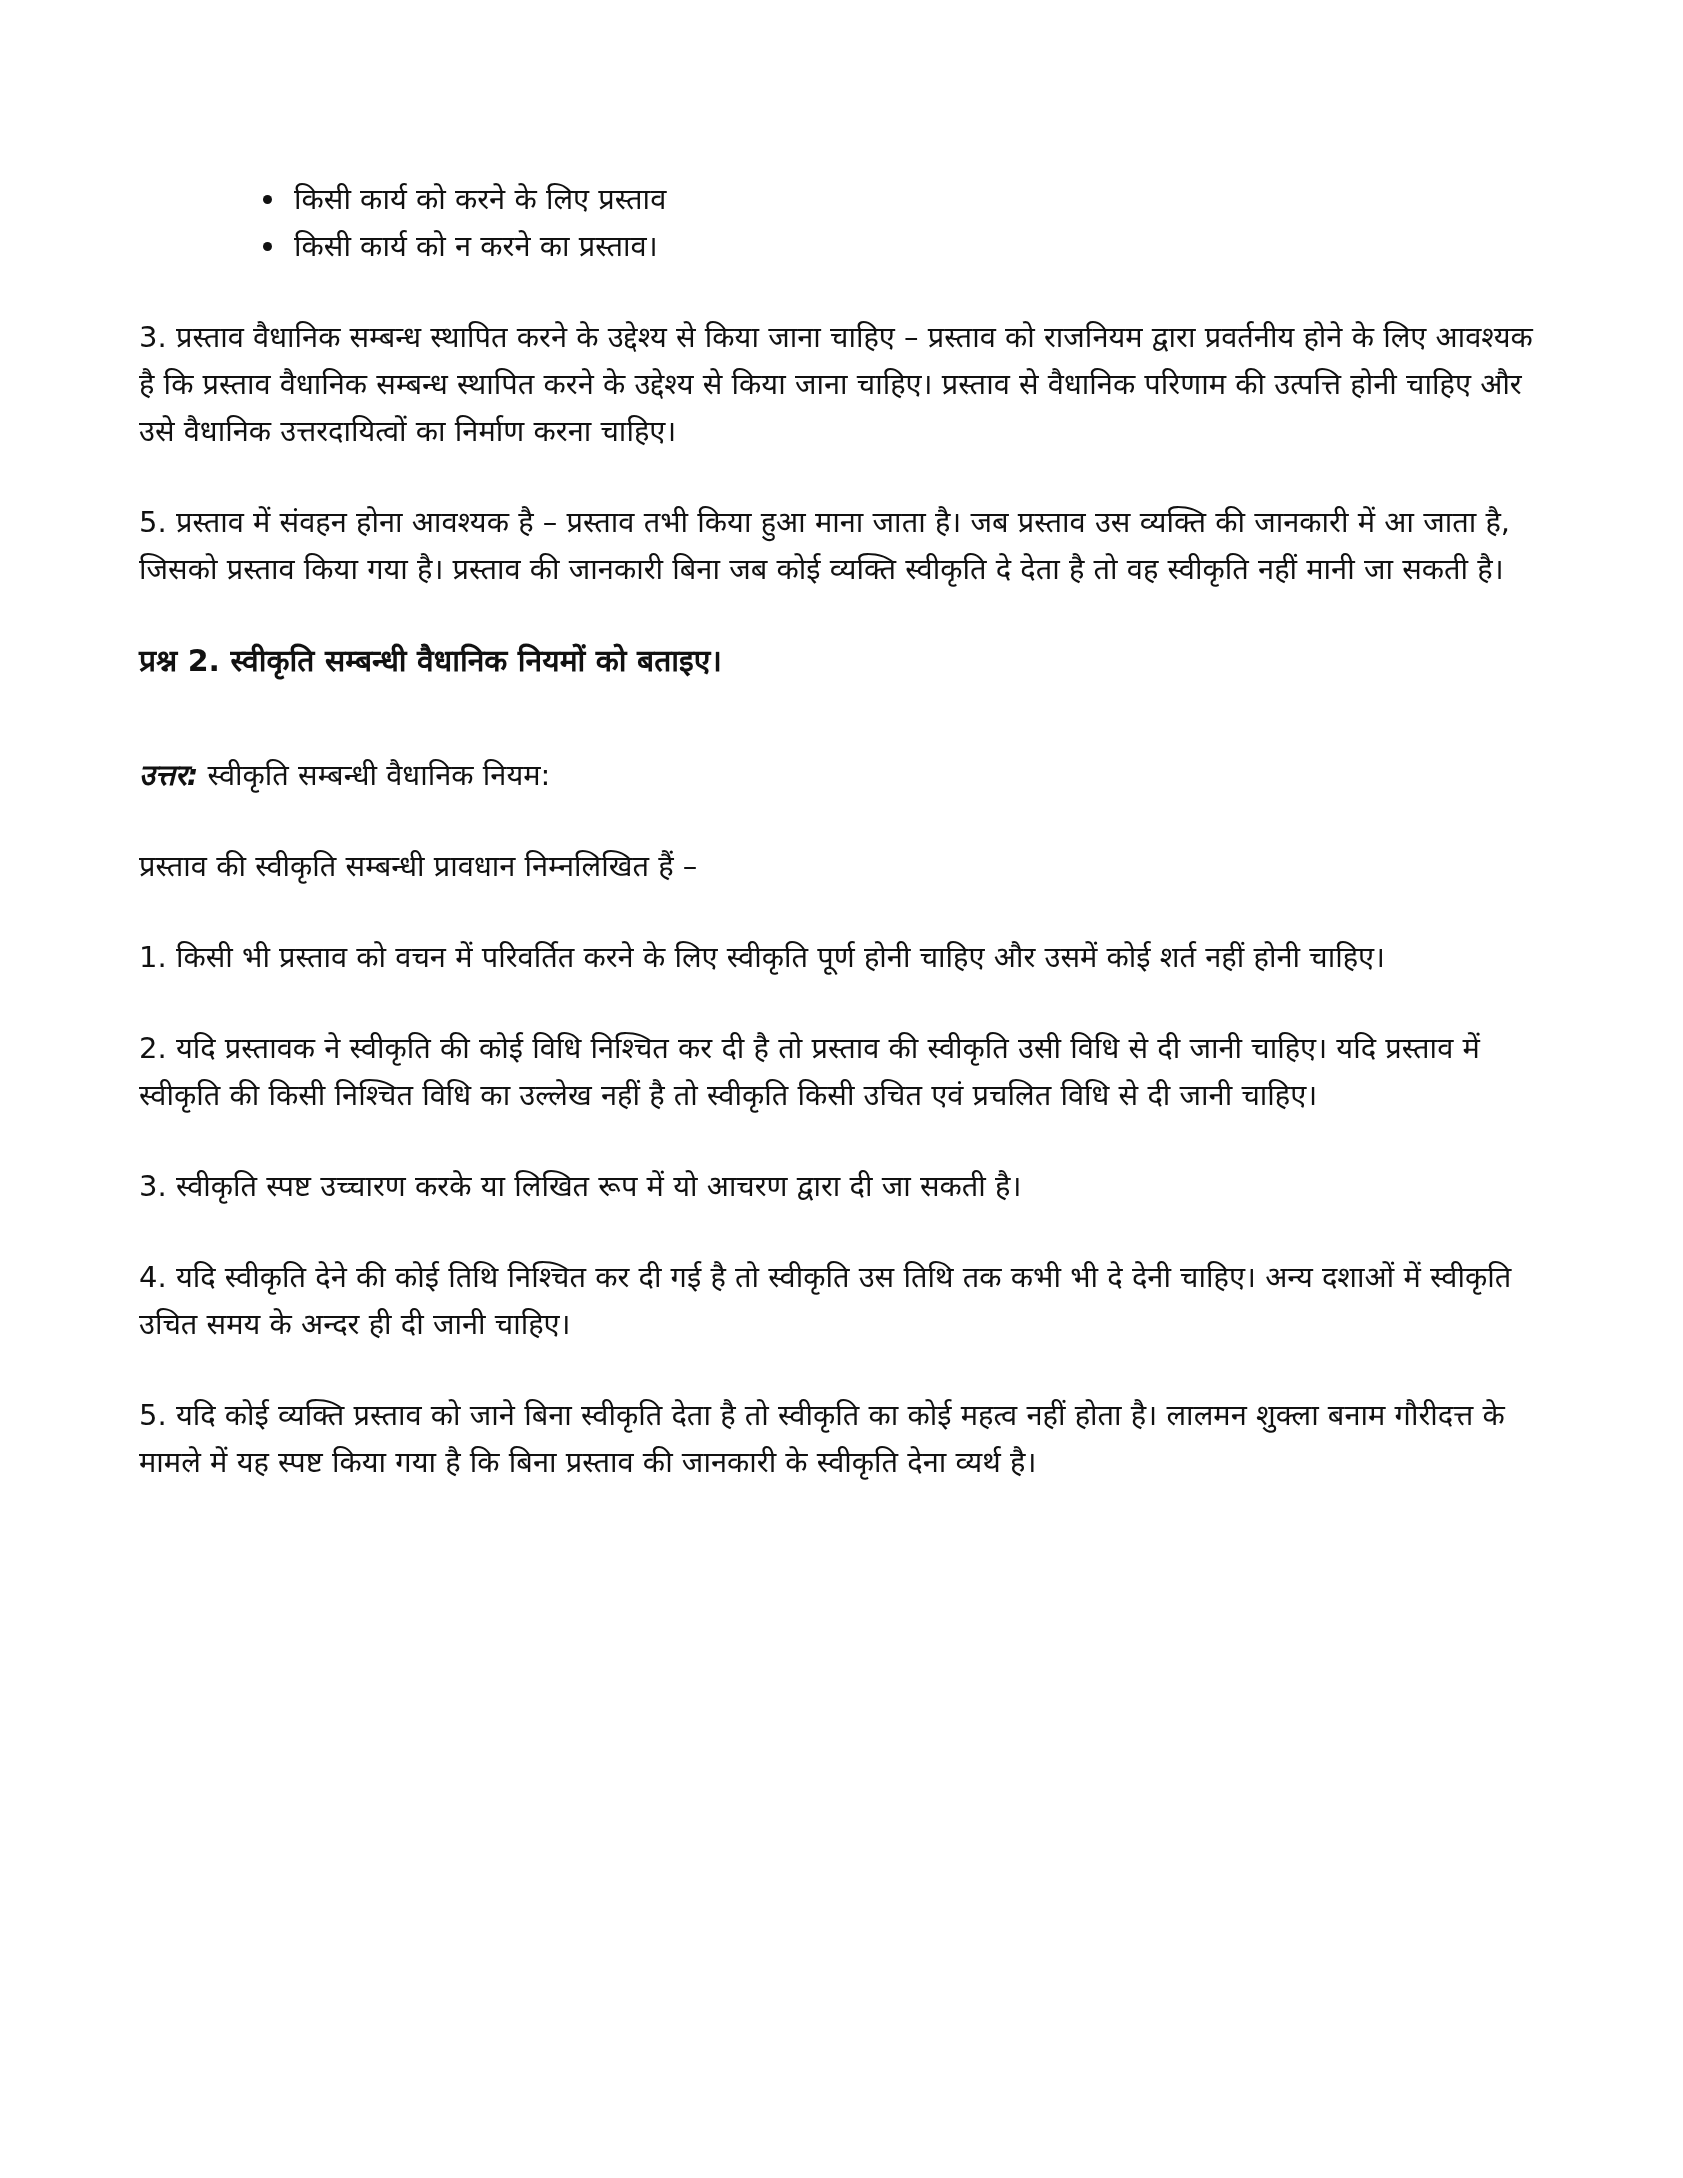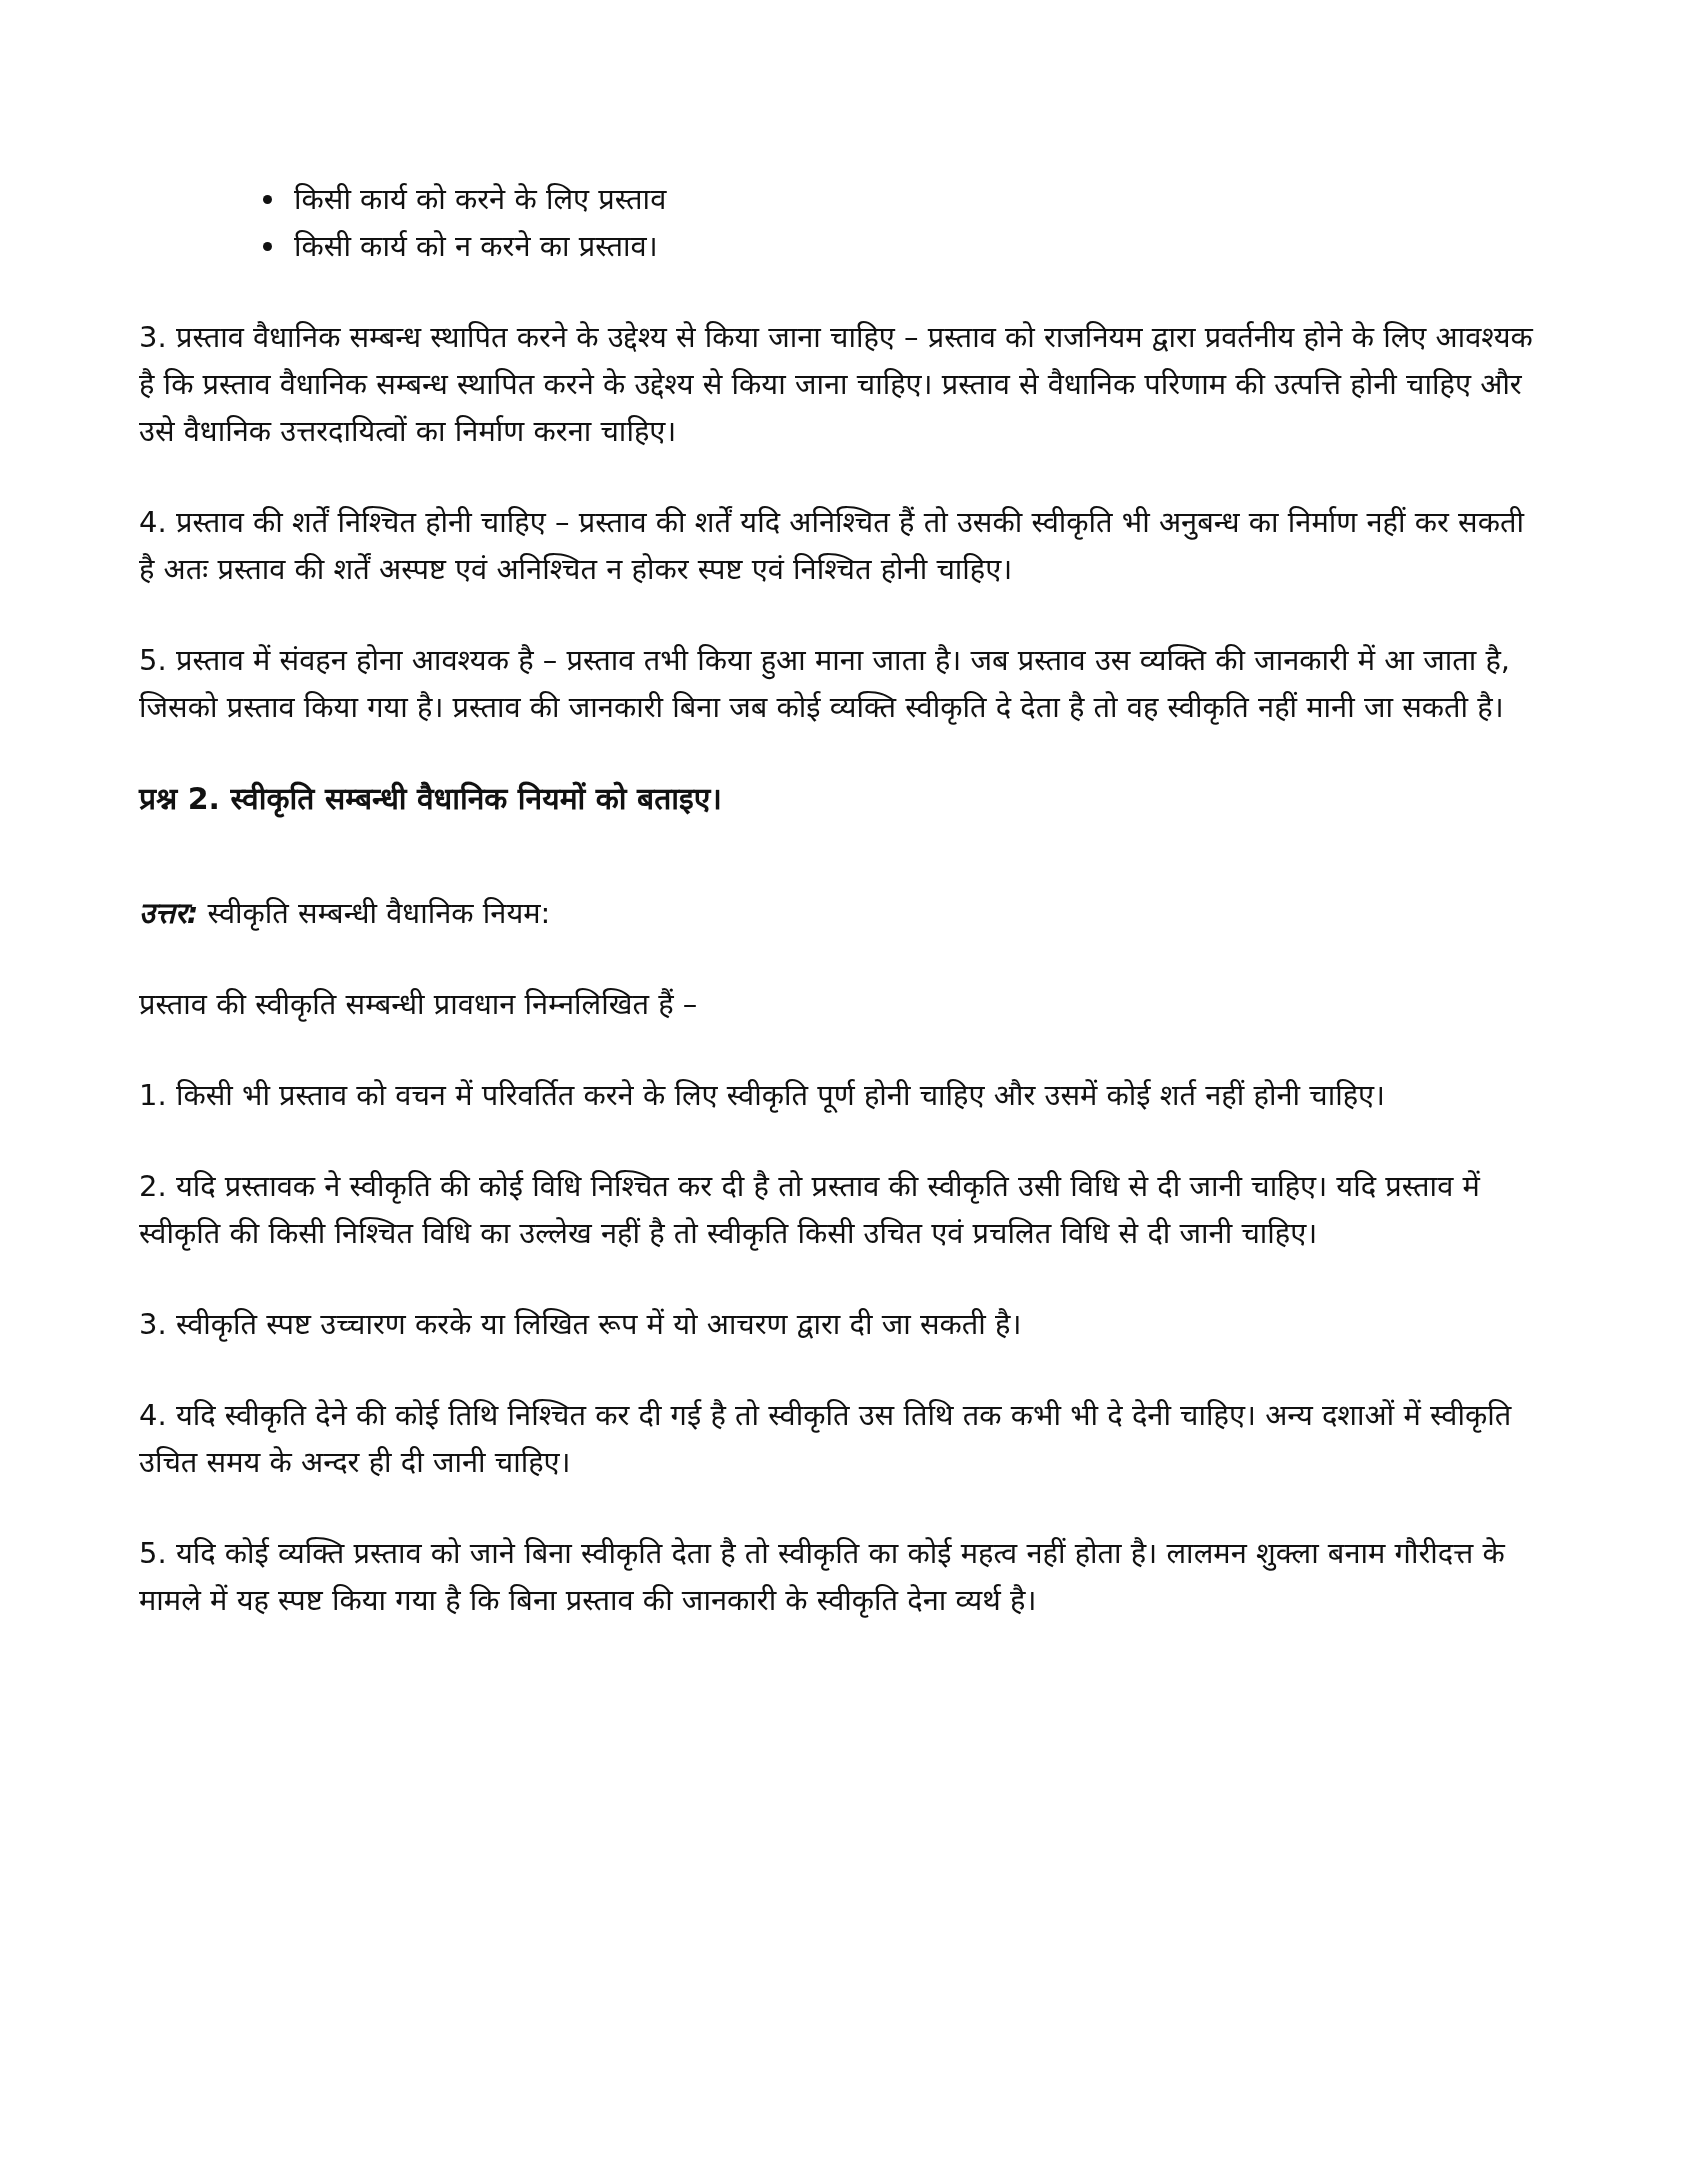--- a/index.html
+++ b/index.html
@@ -59,21 +59,20 @@
 <div class="page">
   <div class="doc-body">
 
     <ul class="bullet-list">
       <li>किसी कार्य को करने के लिए प्रस्ताव</li>
       <li>किसी कार्य को न करने का प्रस्ताव।</li>
     </ul>
 
     <p class="para">3. प्रस्ताव वैधानिक सम्बन्ध स्थापित करने के उद्देश्य से किया जाना चाहिए – प्रस्ताव को राजनियम द्वारा प्रवर्तनीय होने के लिए आवश्यक है कि प्रस्ताव वैधानिक सम्बन्ध स्थापित करने के उद्देश्य से किया जाना चाहिए। प्रस्ताव से वैधानिक परिणाम की उत्पत्ति होनी चाहिए और उसे वैधानिक उत्तरदायित्वों का निर्माण करना चाहिए।</p>
 
-    <p class="para">4. प्रस्ताव की शर्तें निश्चित होनी चाहिए – प्रस्ताव की शर्तें यदि अनिश्चित हैं तो उसकी स्वीकृति भी अनुबन्ध का निर्माण नहीं कर सकती है अतः प्रस्ताव की शर्तें अस्पष्ट एवं अनिश्चित न होकर स्पष्ट एवं निश्चित होनी चाहिए।</p>
 
     <p class="para">5. प्रस्ताव में संवहन होना आवश्यक है – प्रस्ताव तभी किया हुआ माना जाता है। जब प्रस्ताव उस व्यक्ति की जानकारी में आ जाता है, जिसको प्रस्ताव किया गया है। प्रस्ताव की जानकारी बिना जब कोई व्यक्ति स्वीकृति दे देता है तो वह स्वीकृति नहीं मानी जा सकती है।</p>
 
     <h2 class="question-heading">प्रश्न 2. स्वीकृति सम्बन्धी वैधानिक नियमों को बताइए।</h2>
 
     <p class="para"><span class="answer-label">उत्तर:</span><span> स्वीकृति सम्बन्धी वैधानिक नियम:</span></p>
 
     <p class="para">प्रस्ताव की स्वीकृति सम्बन्धी प्रावधान निम्नलिखित हैं –</p>
 
     <p class="para">1. किसी भी प्रस्ताव को वचन में परिवर्तित करने के लिए स्वीकृति पूर्ण होनी चाहिए और उसमें कोई शर्त नहीं होनी चाहिए।</p>

